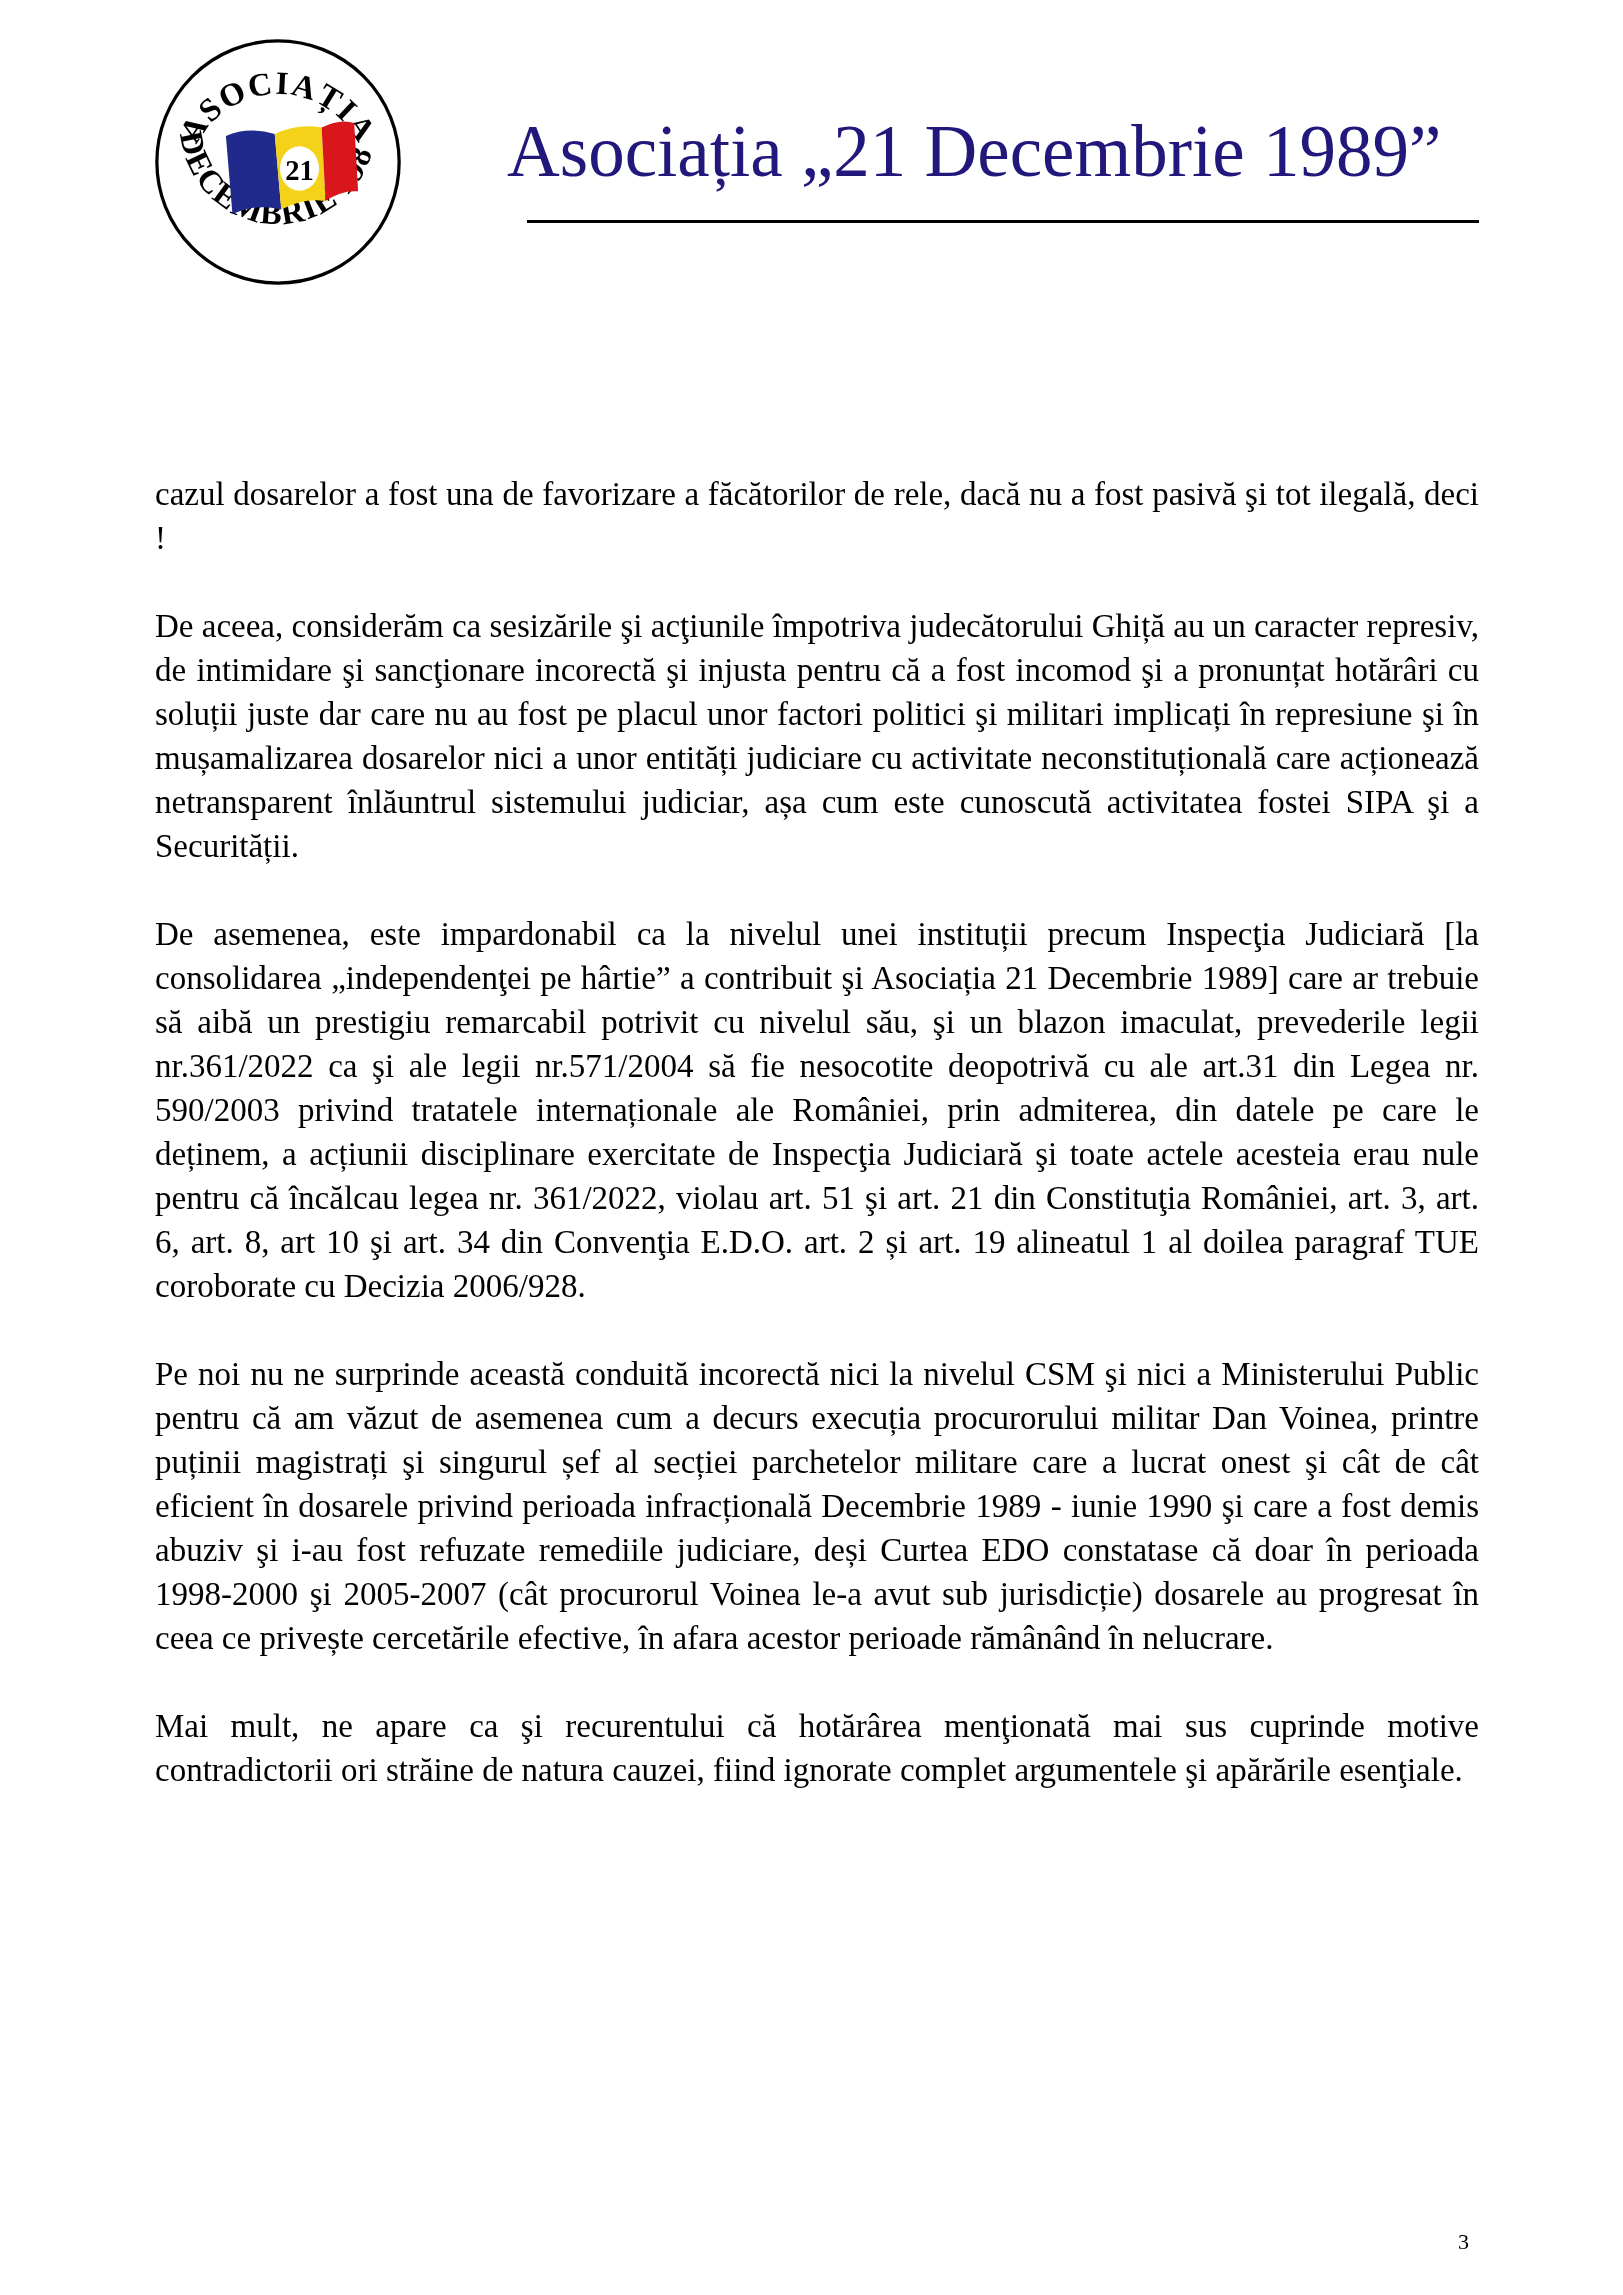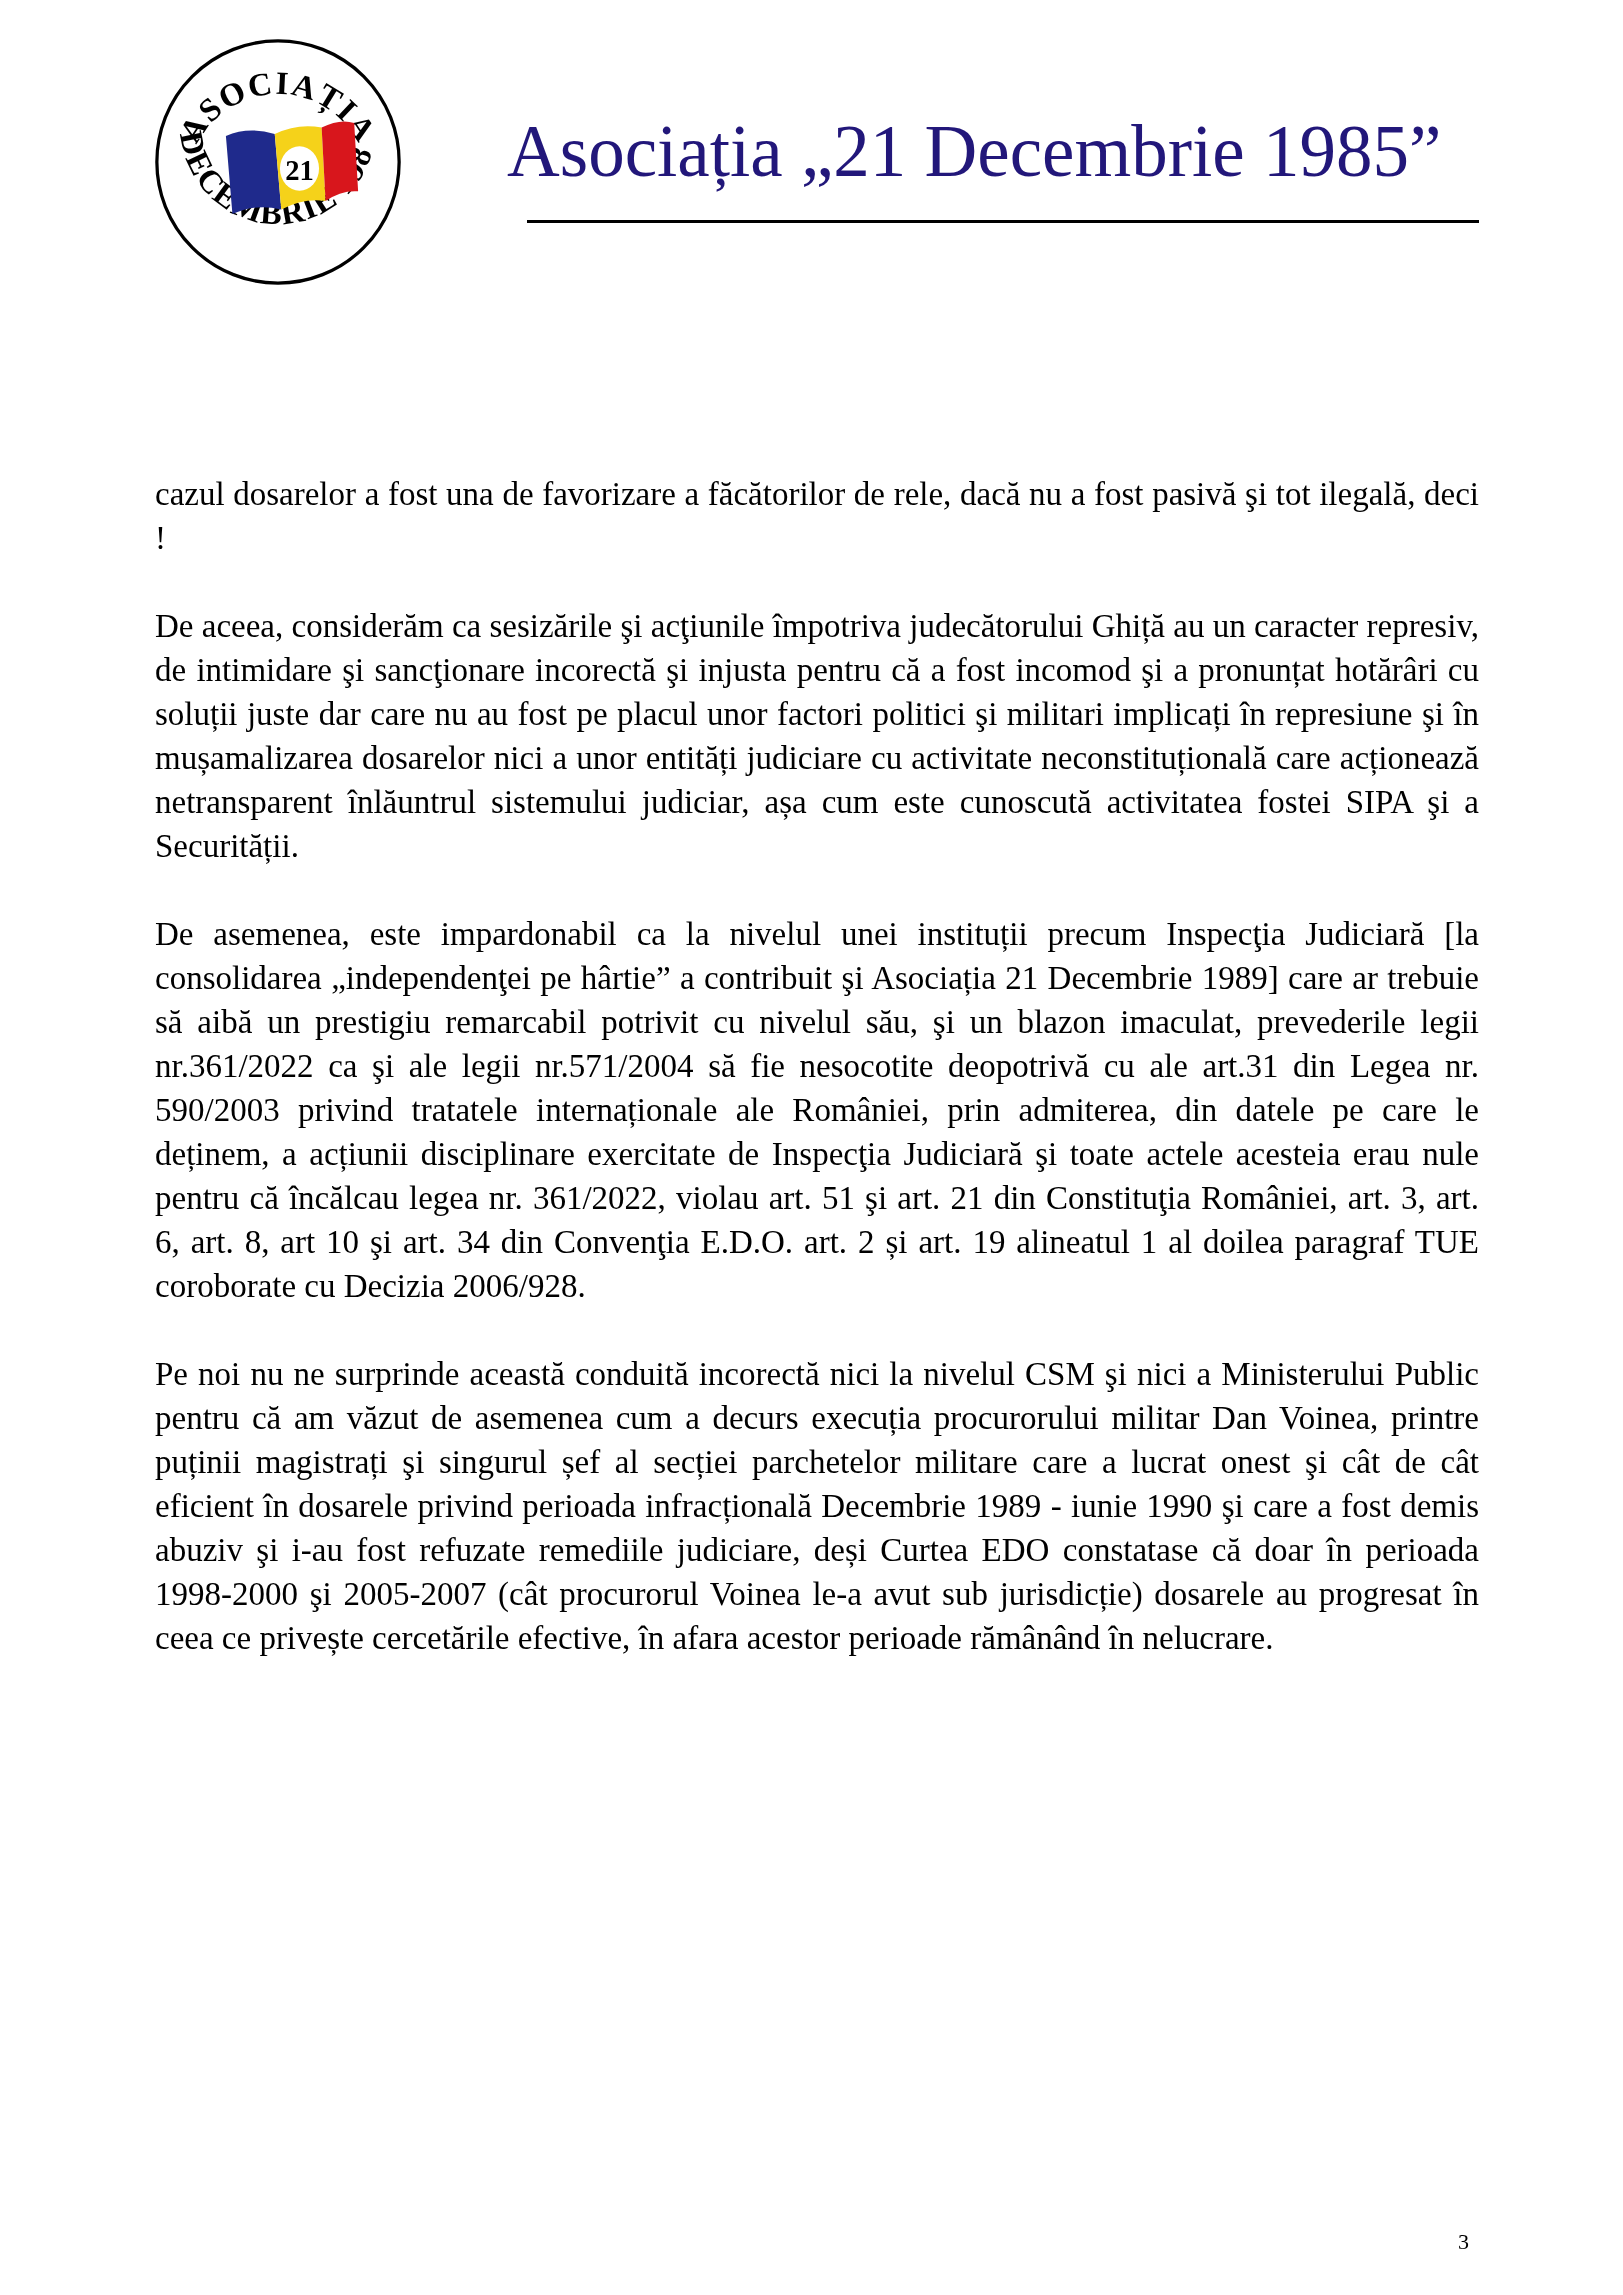--- a/index.html
+++ b/index.html
@@ -42,24 +42,25 @@
     <g>
       <path d="M 115 155 Q 150 140 190 152 L 200 268 Q 160 258 125 275 Z" fill="#1f2a8c"></path>
       <path d="M 190 152 Q 225 135 262 142 L 268 255 Q 235 250 200 268 Z" fill="#f5d21a"></path>
       <path d="M 262 142 Q 290 128 312 135 L 318 240 Q 292 238 268 255 Z" fill="#d8161c"></path>
       <ellipse cx="228" cy="205" rx="30" ry="34" fill="#fff"></ellipse>
       <text x="228" y="222" text-anchor="middle" font-family="Liberation Serif, serif" font-weight="bold" font-size="44" fill="#000">21</text>
     </g>
   </svg>
 </div>
 
-<div class="title">Asociația „21 Decembrie 1985”</div>
+<div class="title">Asociația „21 Decembrie 1989”</div>
 <div class="rule"></div>
 
 <div class="body-text">
   <p class="para">cazul dosarelor a fost una de favorizare a făcătorilor de rele, dacă nu a fost pasivă şi tot ilegală, deci !</p>
   <p class="para">De aceea, considerăm ca sesizările şi acţiunile împotriva judecătorului Ghiță au un caracter represiv, de intimidare şi sancţionare incorectă şi injusta pentru că a fost incomod şi a pronunțat hotărâri cu soluții juste dar care nu au fost pe placul unor factori politici şi militari implicați în represiune şi în mușamalizarea dosarelor nici a unor entități judiciare cu activitate neconstituțională care acționează netransparent înlăuntrul sistemului judiciar, așa cum este cunoscută activitatea fostei SIPA şi a Securității.</p>
   <p class="para">De asemenea, este impardonabil ca la nivelul unei instituții precum Inspecţia Judiciară [la consolidarea „independenţei pe hârtie” a contribuit şi Asociația 21 Decembrie 1989] care ar trebuie să aibă un prestigiu remarcabil potrivit cu nivelul său, şi un blazon imaculat, prevederile legii nr.361/2022 ca şi ale legii nr.571/2004 să fie nesocotite deopotrivă cu ale art.31 din Legea nr. 590/2003 privind tratatele internaționale ale României, prin admiterea, din datele pe care le deținem, a acțiunii disciplinare exercitate de Inspecţia Judiciară şi toate actele acesteia erau nule pentru că încălcau legea nr. 361/2022, violau art. 51 şi art. 21 din Constituţia României, art. 3, art. 6, art. 8, art 10 şi art. 34 din Convenţia E.D.O. art. 2 și art. 19 alineatul 1 al doilea paragraf TUE coroborate cu Decizia 2006/928.</p>
   <p class="para">Pe noi nu ne surprinde această conduită incorectă nici la nivelul CSM şi nici a Ministerului Public pentru că am văzut de asemenea cum a decurs execuția procurorului militar Dan Voinea, printre puținii magistrați şi singurul șef al secției parchetelor militare care a lucrat onest şi cât de cât eficient în dosarele privind perioada infracțională Decembrie 1989 - iunie 1990 şi care a fost demis abuziv şi i-au fost refuzate remediile judiciare, deși Curtea EDO constatase că doar în perioada 1998-2000 şi 2005-2007 (cât procurorul Voinea le-a avut sub jurisdicție) dosarele au progresat în ceea ce privește cercetările efective, în afara acestor perioade rămânând în nelucrare.</p>
+  <p class="para">Mai mult, ne apare ca şi recurentului că hotărârea menţionată mai sus cuprinde motive contradictorii ori străine de natura cauzei, fiind ignorate complet argumentele şi apărările esenţiale.</p>
 </div>
 
 <div class="page-number">3</div>
 
 
 </body></html>

